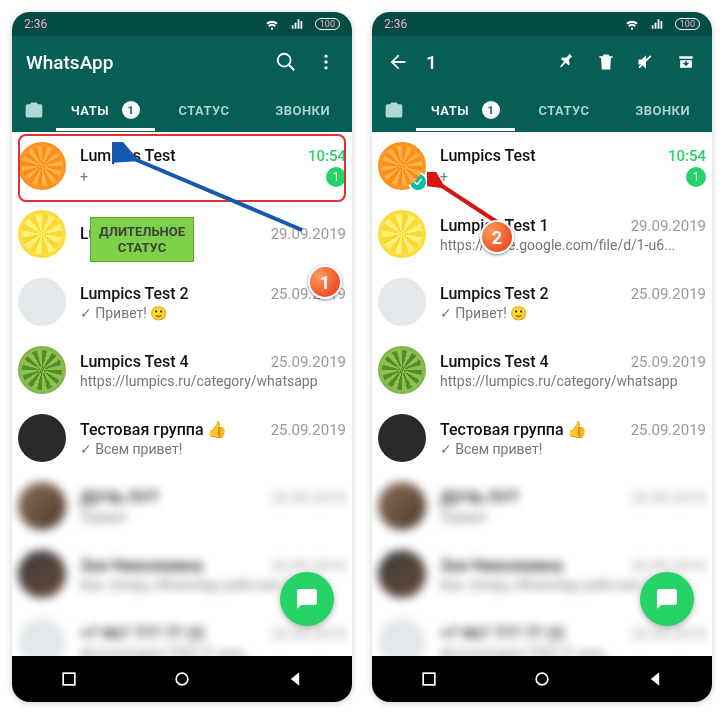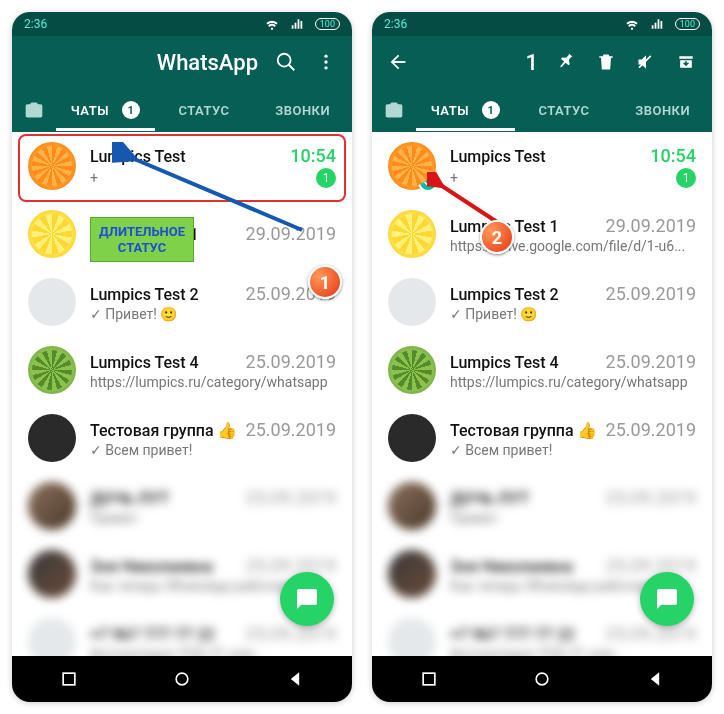--- a/index.html
+++ b/index.html
@@ -1,48 +1,48 @@
 <!DOCTYPE html>
 <html><head>
 <meta charset="utf-8">
 <style>
   * { box-sizing: border-box; margin: 0; padding: 0; }
   body { font-family: -apple-system, Roboto, Arial, sans-serif; background: #fff; width: 724px; height: 714px; position: relative; }
   .phones { display: flex; gap: 20px; padding: 12px; }
   .phone { width: 340px; height: 690px; background: #fff; border-radius: 18px; overflow: hidden; box-shadow: 0 1px 6px rgba(0,0,0,0.2); position: relative; display: flex; flex-direction: column; }
-  .status-bar { height: 24px; background: #054d44; color: #5eead4; display: flex; align-items: center; justify-content: space-between; padding: 0 12px; font-size: 12px; }
+  .status-bar { height: 24px; background: #054d44; color: #f9a8d4; display: flex; align-items: center; justify-content: space-between; padding: 0 12px; font-size: 12px; }
   .status-right { display:flex; align-items:center; gap:11px; }
   .top-bar { background: #075e54; color: #fff; padding: 10px 14px; display: flex; align-items: center; gap: 16px; height: 52px; }
-  .top-bar .title { font-size: 22px; font-weight: 500; flex: 1; text-align: right; }
+  .top-bar .title { font-size: 19px; font-weight: 500; flex: 1; }
   .icon-btn { width: 24px; height: 24px; display:flex; align-items:center; justify-content:center; color:#fff; }
   .tabs { background: #075e54; display: flex; align-items: center; height: 44px; }
   .tab-cam { width: 44px; display:flex; align-items:center; justify-content:center; color:#b2d8d4; }
   .tab { flex:1; text-align:center; color:#b2d8d4; font-size:13px; font-weight:600; letter-spacing:0.5px; padding:12px 0; position:relative; display:flex; align-items:center; justify-content:center; gap:13px; }
   .tab.active { color:#fff; }
   .tab.active::after { content:''; position:absolute; left:0; right:0; bottom:0; height:3px; background:#fff; }
   .tab-badge { background:#fff; color:#075e54; border-radius:50%; width:18px; height:18px; font-size:11px; display:flex; align-items:center; justify-content:center; font-weight:700; }
   .chat-list { flex:1; overflow:hidden; background:#fff; position:relative; }
-  .chat-row { display:flex; padding:10px 16px; gap:14px; align-items:center; position:relative; }
+  .chat-row { display:flex; padding:10px 6px; gap:14px; align-items:center; position:relative; }
   .avatar { width:48px; height:48px; border-radius:50%; flex-shrink:0; position:relative; }
   .tick-mark { position:absolute; right:-2px; bottom:-2px; width:20px; height:20px; border-radius:50%; background:#00bfa5; border:2px solid #fff; display:flex; align-items:center; justify-content:center; }
   .tick-mark svg { width:12px; height:12px; stroke:#fff; stroke-width:3; fill:none; }
   .chat-text { flex:1; min-width:0; }
   .ct-top { display:flex; justify-content:space-between; align-items:baseline; }
   .ct-name { font-size:16px; color:#111; font-weight:500; }
-  .ct-time { font-size:18px; color:#999; }
+  .ct-time { font-size:15px; color:#999; }
   .ct-time.green { color:#25d366; font-weight:500; }
   .ct-bottom { display:flex; justify-content:space-between; align-items:center; margin-top:2px; }
   .ct-msg { font-size:14px; color:#777; white-space:nowrap; overflow:hidden; text-overflow:ellipsis; flex:1; }
   .unread { background:#25d366; color:#fff; border-radius:50%; min-width:20px; height:20px; font-size:12px; display:flex; align-items:center; justify-content:center; margin-left:8px; }
   .blurred { filter: blur(5px); }
   .fab { position:absolute; right:18px; bottom:76px; width:54px; height:54px; border-radius:50%; background:#25d366; display:flex; align-items:center; justify-content:center; box-shadow:0 2px 6px rgba(0,0,0,0.3); }
   .nav-bar { height:46px; background:#000; display:flex; align-items:center; justify-content:space-around; }
   .nav-btn { width:20px; height:20px; }
   .highlight { position:absolute; border:2px solid #e03030; border-radius:8px; pointer-events:none; }
-  .annotation { position:absolute; background:#7fd14a; border:1px solid #5aa82a; color:#1d4ed8; font-size:13px; font-weight:700; padding:6px 8px; text-align:center; line-height:1.2; }
+  .annotation { position:absolute; background:#7fd14a; border:1px solid #5aa82a; color:#404040; font-size:13px; font-weight:700; padding:6px 8px; text-align:center; line-height:1.2; }
   .step-badge { position:absolute; width:34px; height:34px; border-radius:50%; background:radial-gradient(circle at 30% 30%, #ff9a5a, #e63410); border:2px solid #fff; box-shadow:0 1px 3px rgba(0,0,0,0.5); display:flex; align-items:center; justify-content:center; color:#fff; font-weight:700; font-size:18px; }
   .arrow { position:absolute; pointer-events:none; }
   
   .av-orange { background: radial-gradient(circle, #ffb347 40%, #ff8c1a 70%); }
   .av-orange::after { content:''; position:absolute; inset:4px; border-radius:50%; background: repeating-conic-gradient(#ff8c1a 0 15deg, #ffb347 15deg 30deg); }
   .av-lemon { background: radial-gradient(circle, #fff176 40%, #fdd835 70%); }
   .av-lemon::after { content:''; position:absolute; inset:4px; border-radius:50%; background: repeating-conic-gradient(#fdd835 0 20deg, #fff176 20deg 40deg); }
   .av-lime { background: radial-gradient(circle, #aed581 40%, #7cb342 70%); }
   .av-lime::after { content:''; position:absolute; inset:4px; border-radius:50%; background: repeating-conic-gradient(#558b2f 0 15deg, #8bc34a 15deg 30deg); }
   .av-grey { background:#e4e8ea; }

